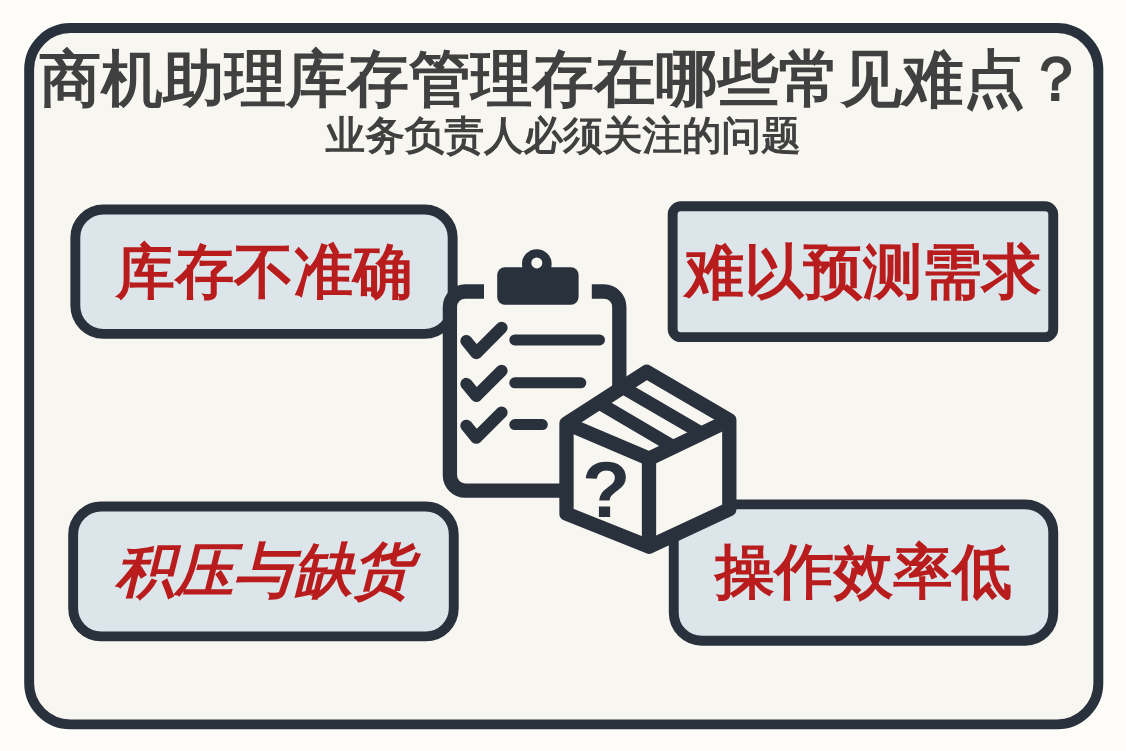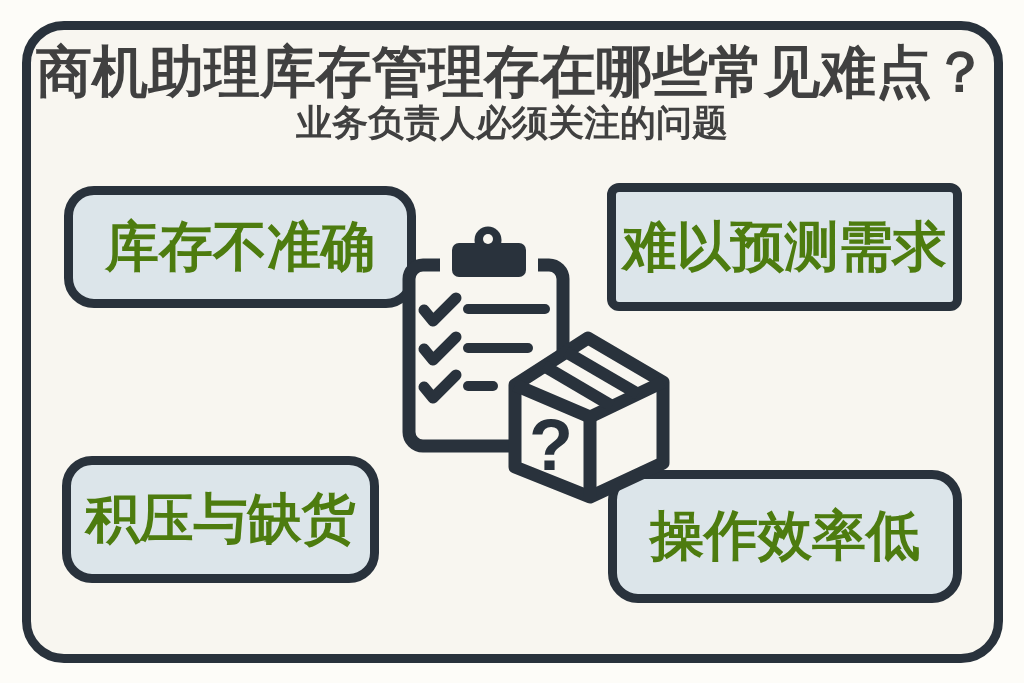--- a/index.html
+++ b/index.html
@@ -19,26 +19,26 @@
     position:absolute;left:0;width:1024px;text-align:center;
     font-weight:900;color:#404040;line-height:1;letter-spacing:0px;
     white-space:nowrap;
   }
   .title-1{top:44px;font-size:56px;}
   .title-2{top:105px;font-size:36px;}
   .pill{
     position:absolute;box-sizing:border-box;
     background:#dce5ea;border:9px solid #29323c;border-radius:30px;
     display:flex;align-items:center;justify-content:center;
-    font-size:54px;font-weight:900;color:#4d7c0f;white-space:nowrap;
+    font-size:54px;font-weight:900;color:#b91c1c;white-space:nowrap;
   }
   .pill-tl{left:64px;top:186px;width:352px;height:122px;}
   .pill-tr{left:607px;top:183px;width:355px;height:128px;border-radius:12px;}
-  .pill-bl{left:62px;top:456px;width:317px;height:127px;}
-  .pill-br{left:608px;top:470px;width:354px;height:133px;}
+  .pill-bl{left:62px;top:456px;width:355px;height:127px;font-style:italic;}
+  .pill-br{left:608px;top:454px;width:354px;height:133px;}
   .center-art{
     position:absolute;left:390px;top:218px;width:310px;height:292px;
   }
 </style>
 </head>
 <body>
 
 <div class="frame"></div>
 
 <div class="title-line title-1">商机助理库存管理存在哪些常见难点？</div>

